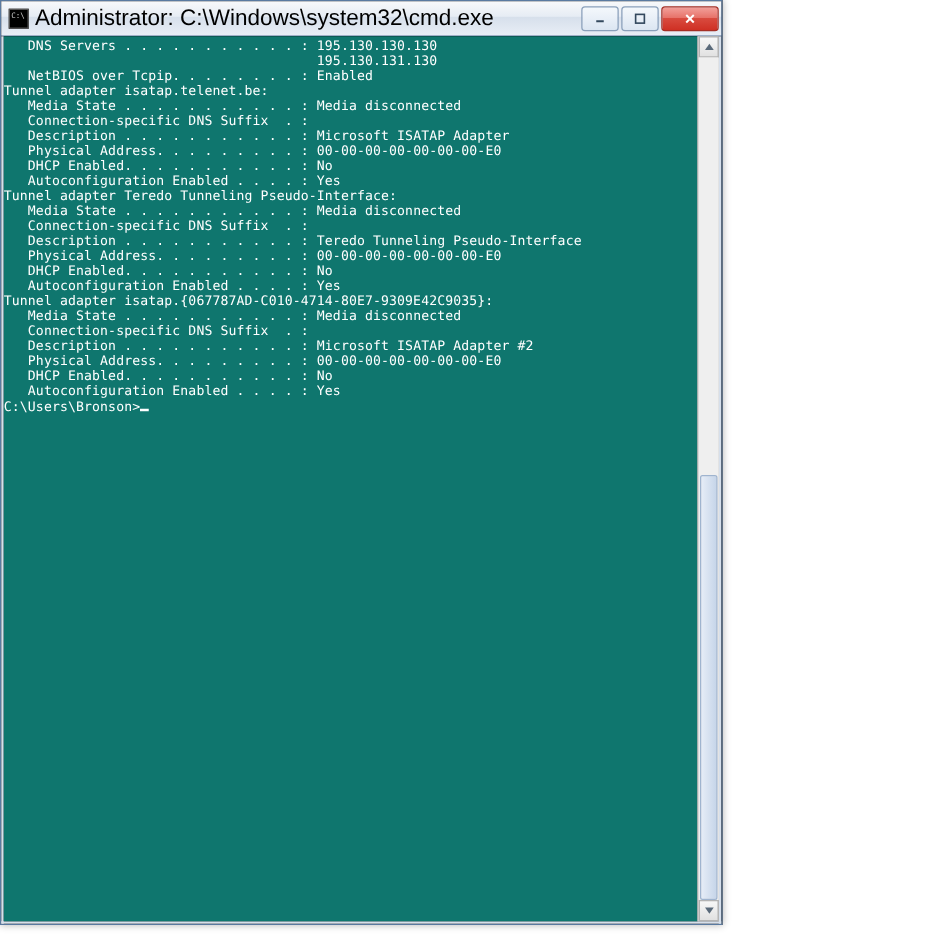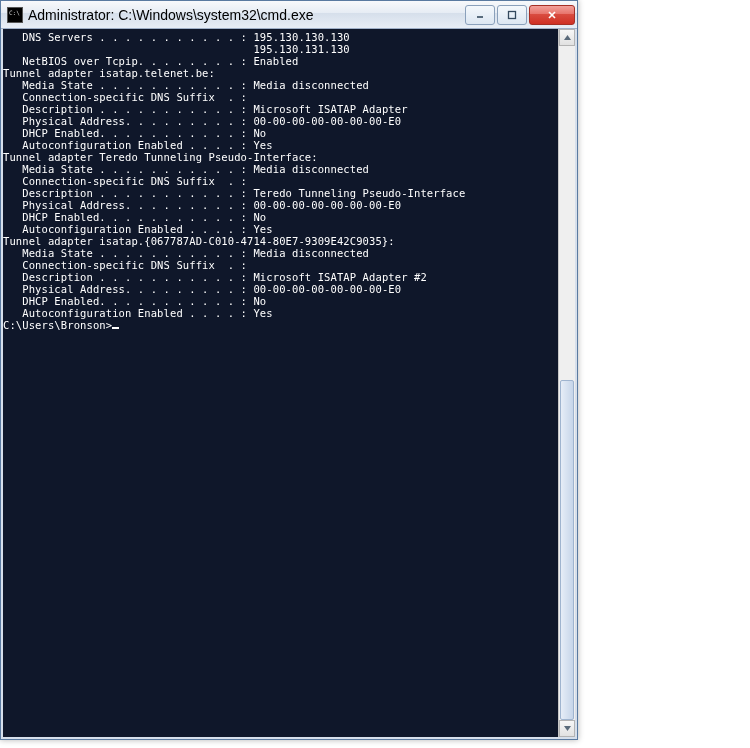--- a/index.html
+++ b/index.html
@@ -20,21 +20,21 @@
       box-shadow: 0 0 6px rgba(0,0,0,0.3);
     }
     .titlebar {
       height: 28px;
       background: linear-gradient(to bottom, #f8f9fb 0%, #e6ecf4 45%, #d6dfeb 46%, #e8eef6 100%);
       border-bottom: 1px solid #a0b0c8;
       display: flex;
       align-items: center;
       padding: 0 2px 0 6px;
       font-family: "Segoe UI", Tahoma, sans-serif;
-      font-size: 14px;
+      font-size: 18px;
       color: #000;
     }
     .titlebar-icon {
       width: 16px;
       height: 16px;
       margin-right: 5px;
       background: #000;
       border: 1px solid #555;
       display: flex;
       align-items: center;
@@ -74,21 +74,21 @@
     .tb-btn svg { display: block; }
     .client {
       flex: 1;
       display: flex;
       background: #000;
       border: 2px solid #d6dfeb;
       border-top: none;
     }
     .terminal {
       flex: 1;
-      background: #0f172a;
+      background: #0f766e;
       color: #fff;
       font-family: "Lucida Console", "Consolas", monospace;
       font-size: 10.5px;
       line-height: 12px;
       letter-spacing: 0.1px;
       padding: 2px 0 0 0;
       white-space: pre;
       overflow: hidden;
     }
     .scrollbar {

